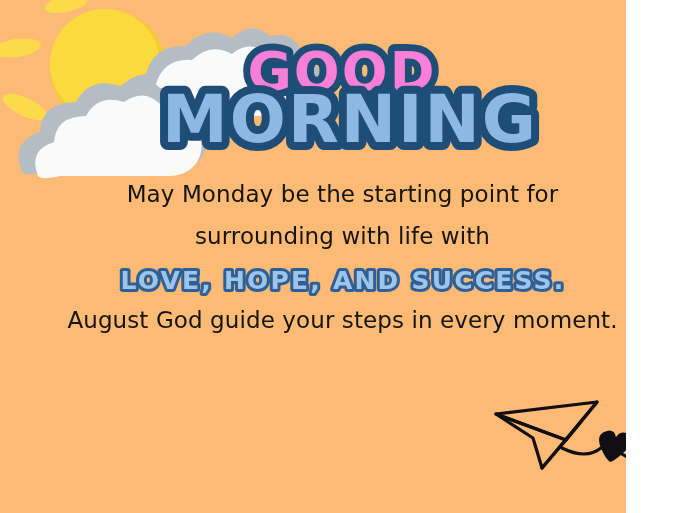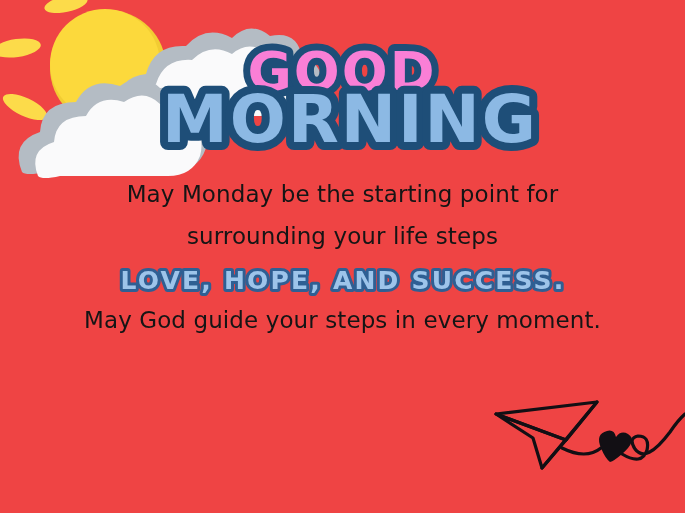--- a/index.html
+++ b/index.html
@@ -2,24 +2,24 @@
 <html><head>
 <meta charset="utf-8">
 <style>
   html, body {
     margin: 0;
     padding: 0;
     background: #ffffff;
   }
   #card {
     position: relative;
-    width: 685px;
+    width: 626px;
     height: 513px;
     overflow: hidden;
-    background: #ef4444;
+    background: #fdba74;
     font-family: "DejaVu Sans", sans-serif;
   }
 
   
   #sky-art {
     position: absolute;
     left: 0;
     top: 0;
     width: 420px;
     height: 190px;
@@ -120,34 +120,34 @@
       <g>
         <use href="#t-morning" fill="none" stroke="#1e4e78" stroke-width="16" stroke-linejoin="round"></use>
         <use href="#t-morning" fill="#8cb9e4"></use>
         <text x="350" y="112" text-anchor="middle" font-family="'DejaVu Sans', sans-serif" font-size="66" font-weight="bold" letter-spacing="2" fill="#8cb9e4" opacity="0">MORNING</text>
       </g>
     </svg>
   </div>
 
   <div id="message">
     <div class="msg-line">May Monday be the starting point for</div>
-    <div class="msg-line">surrounding your life steps</div>
+    <div class="msg-line">surrounding with life with</div>
 
     <div class="msg-line highlight">
       <svg width="540" height="40" viewBox="0 0 540 40" xmlns="http://www.w3.org/2000/svg">
         <defs>
           <text id="t-hl" x="270" y="29" text-anchor="middle" font-family="'DejaVu Sans', sans-serif" font-size="25" font-weight="bold" letter-spacing="2.2">LOVE, HOPE, AND SUCCESS.</text>
         </defs>
         <use href="#t-hl" fill="none" stroke="#2f5f93" stroke-width="6" stroke-linejoin="round"></use>
         <use href="#t-hl" fill="#9dc4ea"></use>
         <text x="270" y="29" text-anchor="middle" font-family="'DejaVu Sans', sans-serif" font-size="25" font-weight="bold" letter-spacing="2.2" fill="#9dc4ea" opacity="0">LOVE, HOPE, AND SUCCESS.</text>
       </svg>
     </div>
 
-    <div class="msg-line">May God guide your steps in every moment.</div>
+    <div class="msg-line">August God guide your steps in every moment.</div>
   </div>
 
   <div id="plane-doodle">
     <svg width="215" height="100" viewBox="0 0 215 100" xmlns="http://www.w3.org/2000/svg">
       <g fill="none" stroke="#120f14" stroke-width="3.2" stroke-linecap="round" stroke-linejoin="round">
         <path d="M26 22 L127 10 L96 48 Z"></path>
         <path d="M26 22 L96 48 L72 76 L63 46 Z"></path>
         <path d="M96 48 L127 10 L72 76"></path>
       </g>
 

